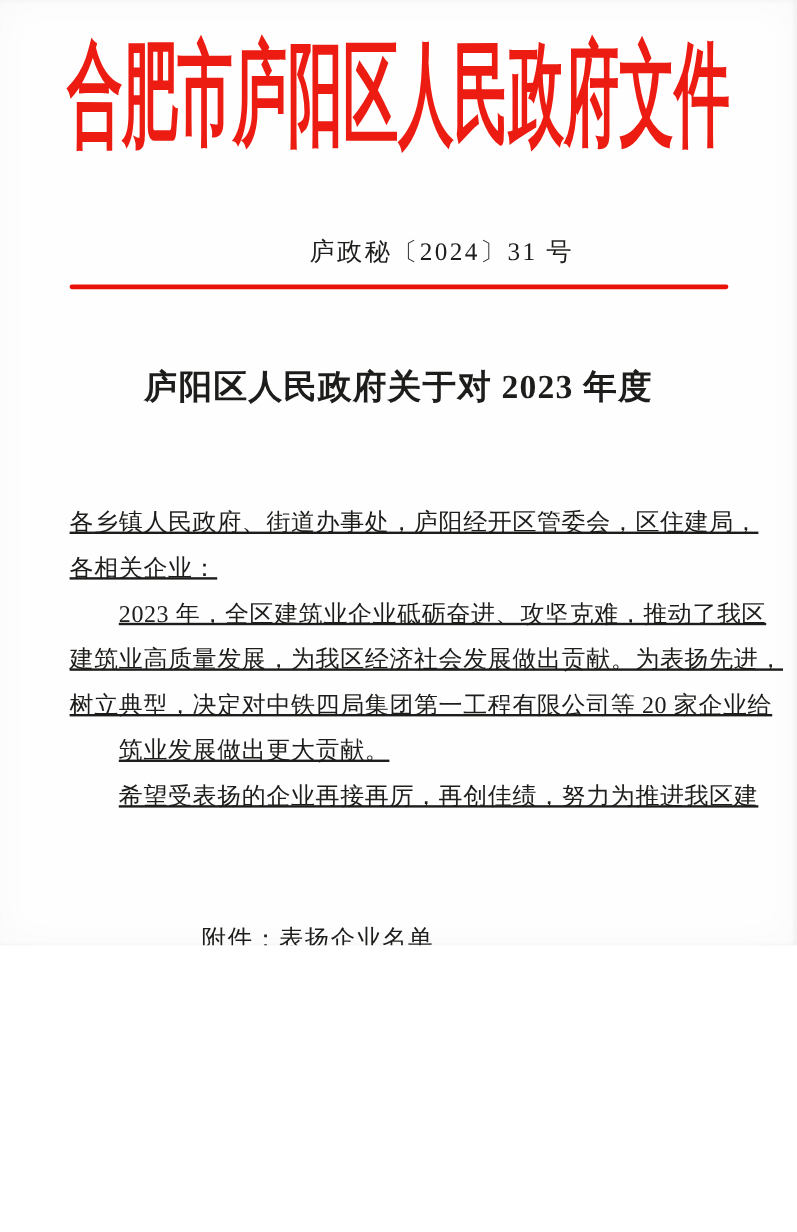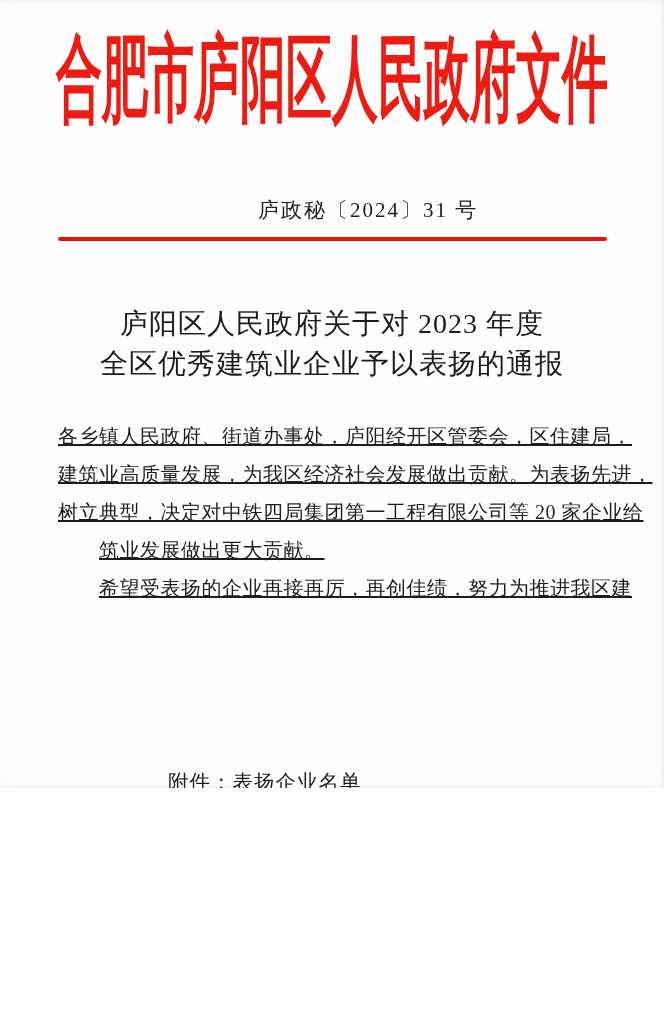--- a/index.html
+++ b/index.html
@@ -52,21 +52,21 @@
     background: var(--rule-red, #ea1207);
     border-radius: 2px;
   }
   .doc-title {
     position: absolute;
     top: 304px;
     left: 0;
     width: 664px;
     text-align: center;
     font-size: 28px;
-    font-weight: 400;
+    font-weight: 700;
     line-height: 40px;
     letter-spacing: 1px;
     white-space: nowrap;
   }
   .body-text {
     position: absolute;
     top: 417px;
     left: 58px;
     width: 558px;
     font-size: 20px;
@@ -111,25 +111,26 @@
 <div class="page">
 
   <div class="header-title">合肥市庐阳区人民政府文件</div>
 
   <div class="doc-number">庐政秘〔2024〕31 号</div>
 
   <div class="red-rule"></div>
 
   <div class="doc-title">
     <div>庐阳区人民政府关于对 2023 年度</div>
-    <div>全区优秀建筑业企业予以表扬的通报</div>
   </div>
 
   <div class="body-text">
     <div class="bline">各乡镇人民政府、街道办事处，庐阳经开区管委会，区住建局，</div>
+    <div class="bline">各相关企业：</div>
+    <div class="bline ind">2023 年，全区建筑业企业砥砺奋进、攻坚克难，推动了我区</div>
     <div class="bline">建筑业高质量发展，为我区经济社会发展做出贡献。为表扬先进，</div>
     <div class="bline">树立典型，决定对中铁四局集团第一工程有限公司等 20 家企业给</div>
     <div class="bline ind">筑业发展做出更大贡献。</div>
     <div class="bline ind">希望受表扬的企业再接再厉，再创佳绩，努力为推进我区建</div>
   </div>
 
   <div class="attachment">附件：表扬企业名单</div>
 
   <svg class="seal" viewBox="-100 -100 200 200" xmlns="http://www.w3.org/2000/svg">
     <defs>

